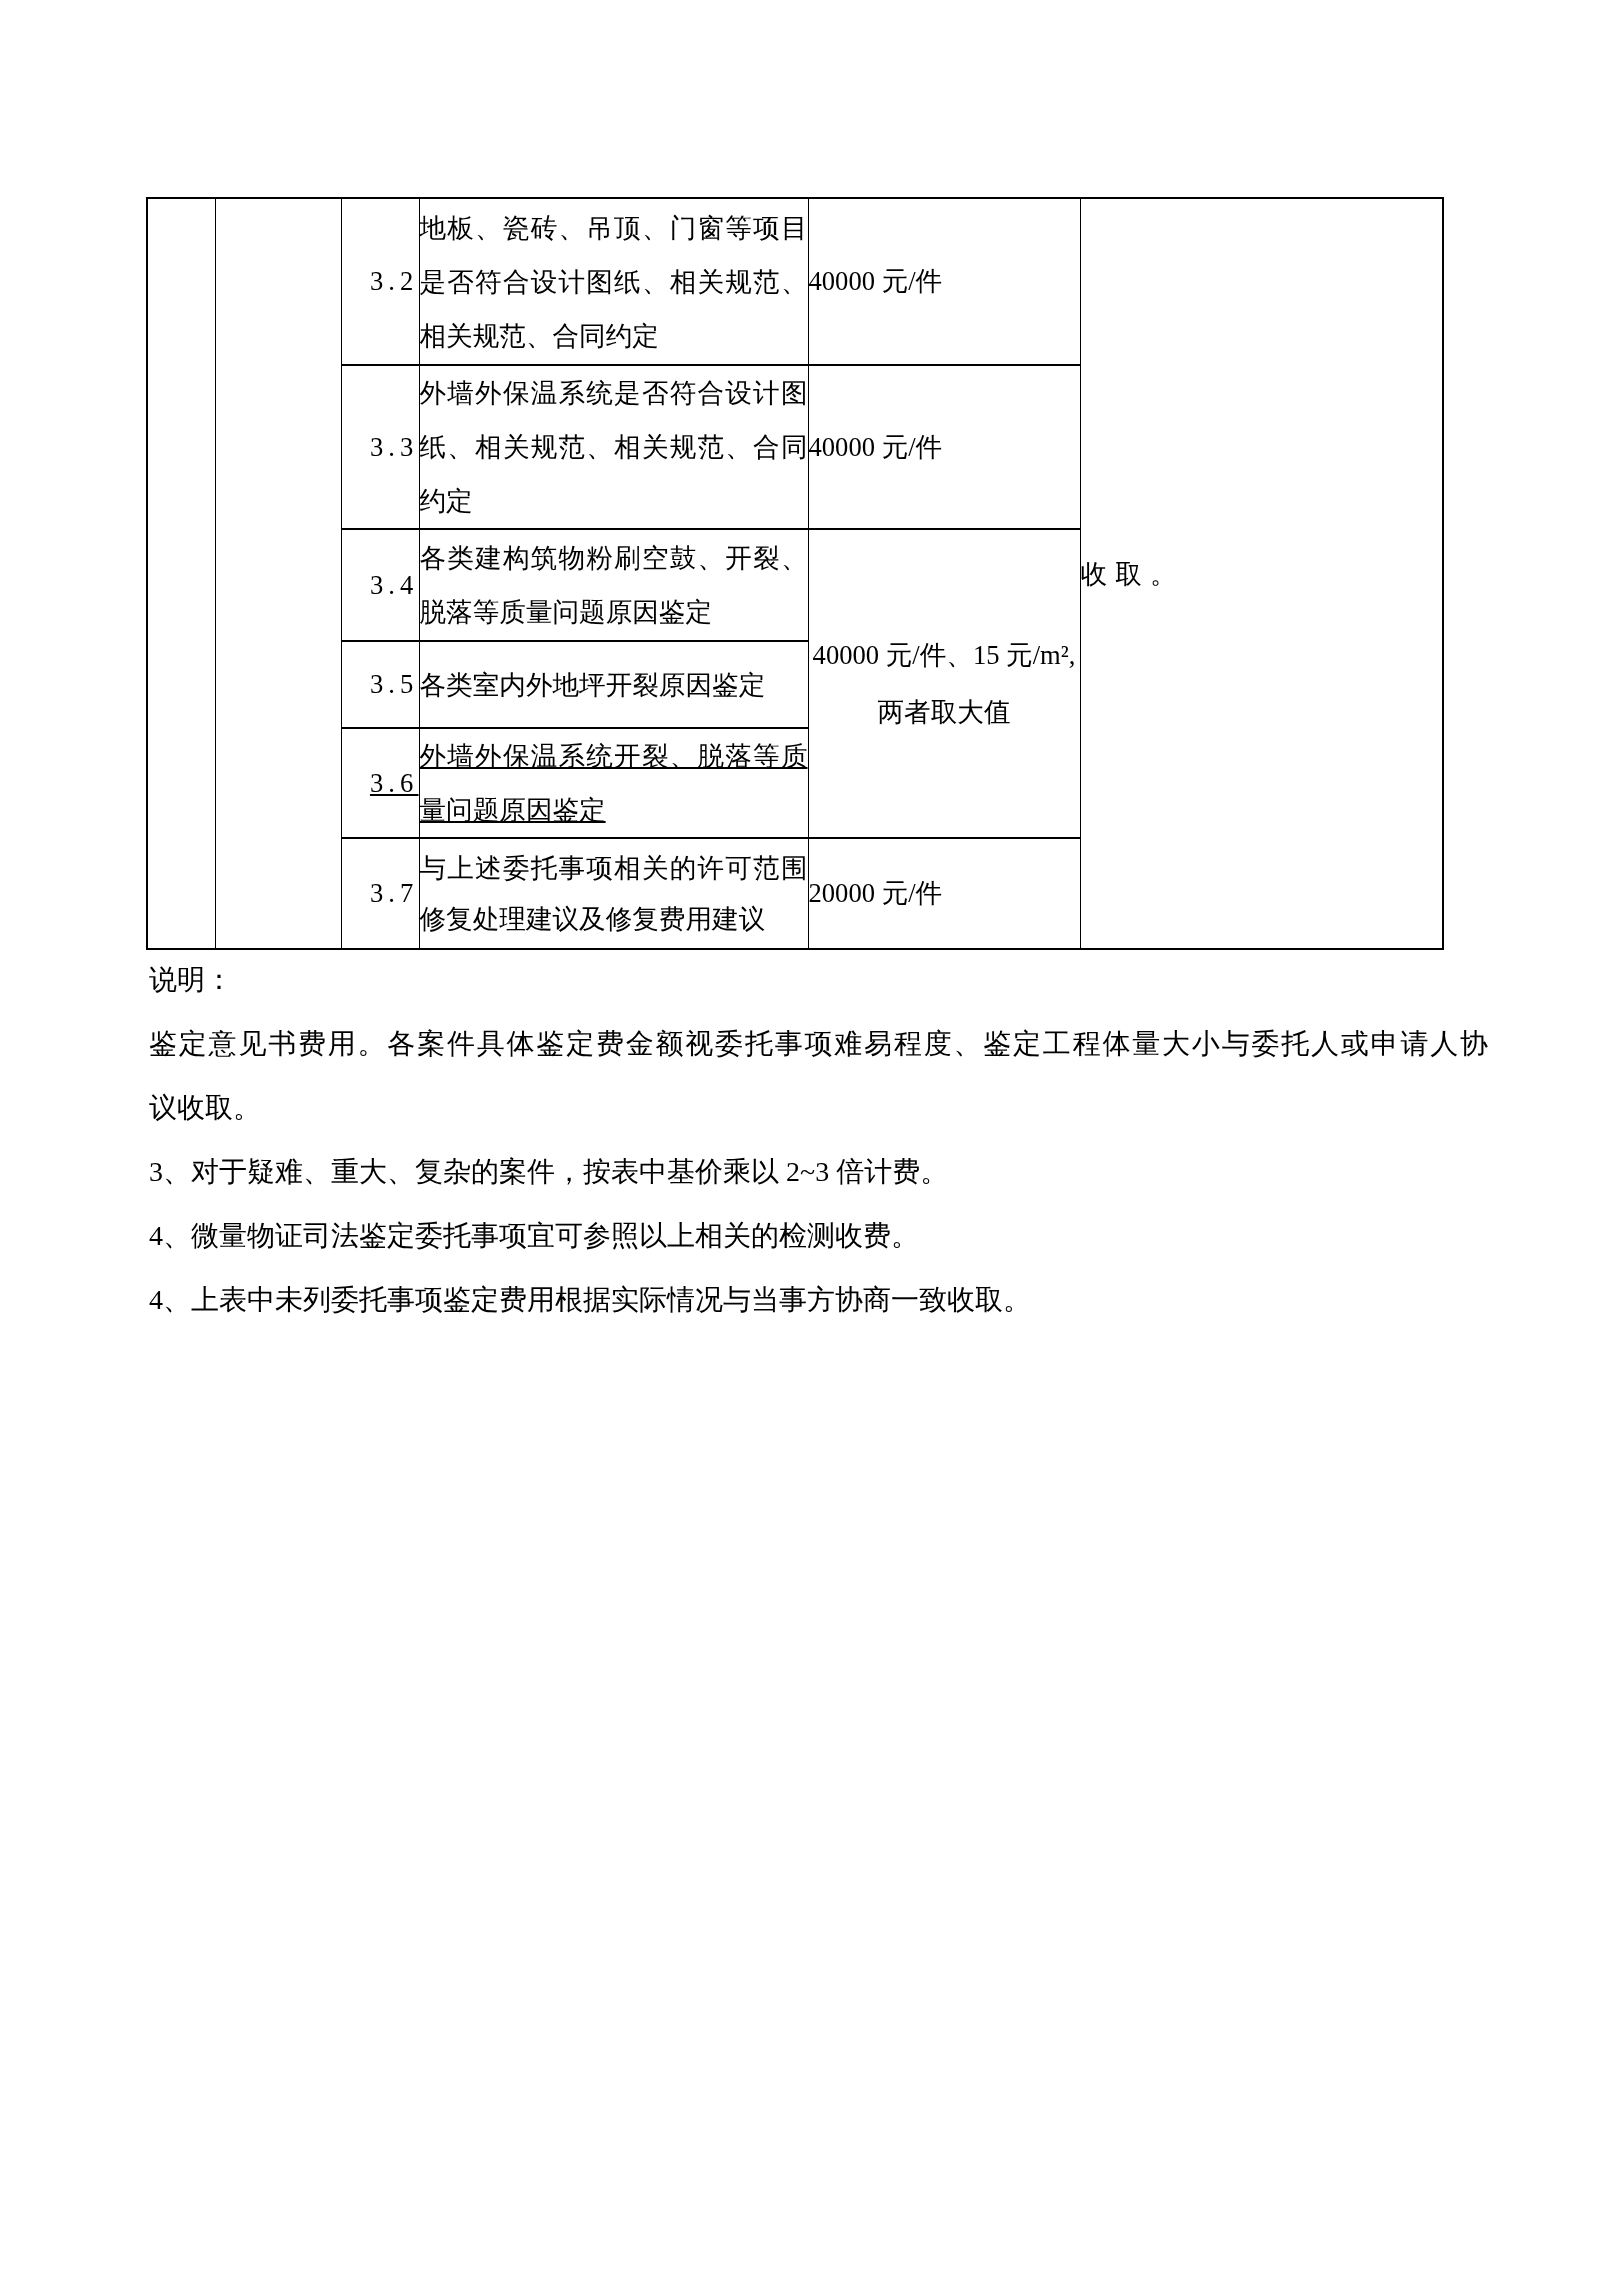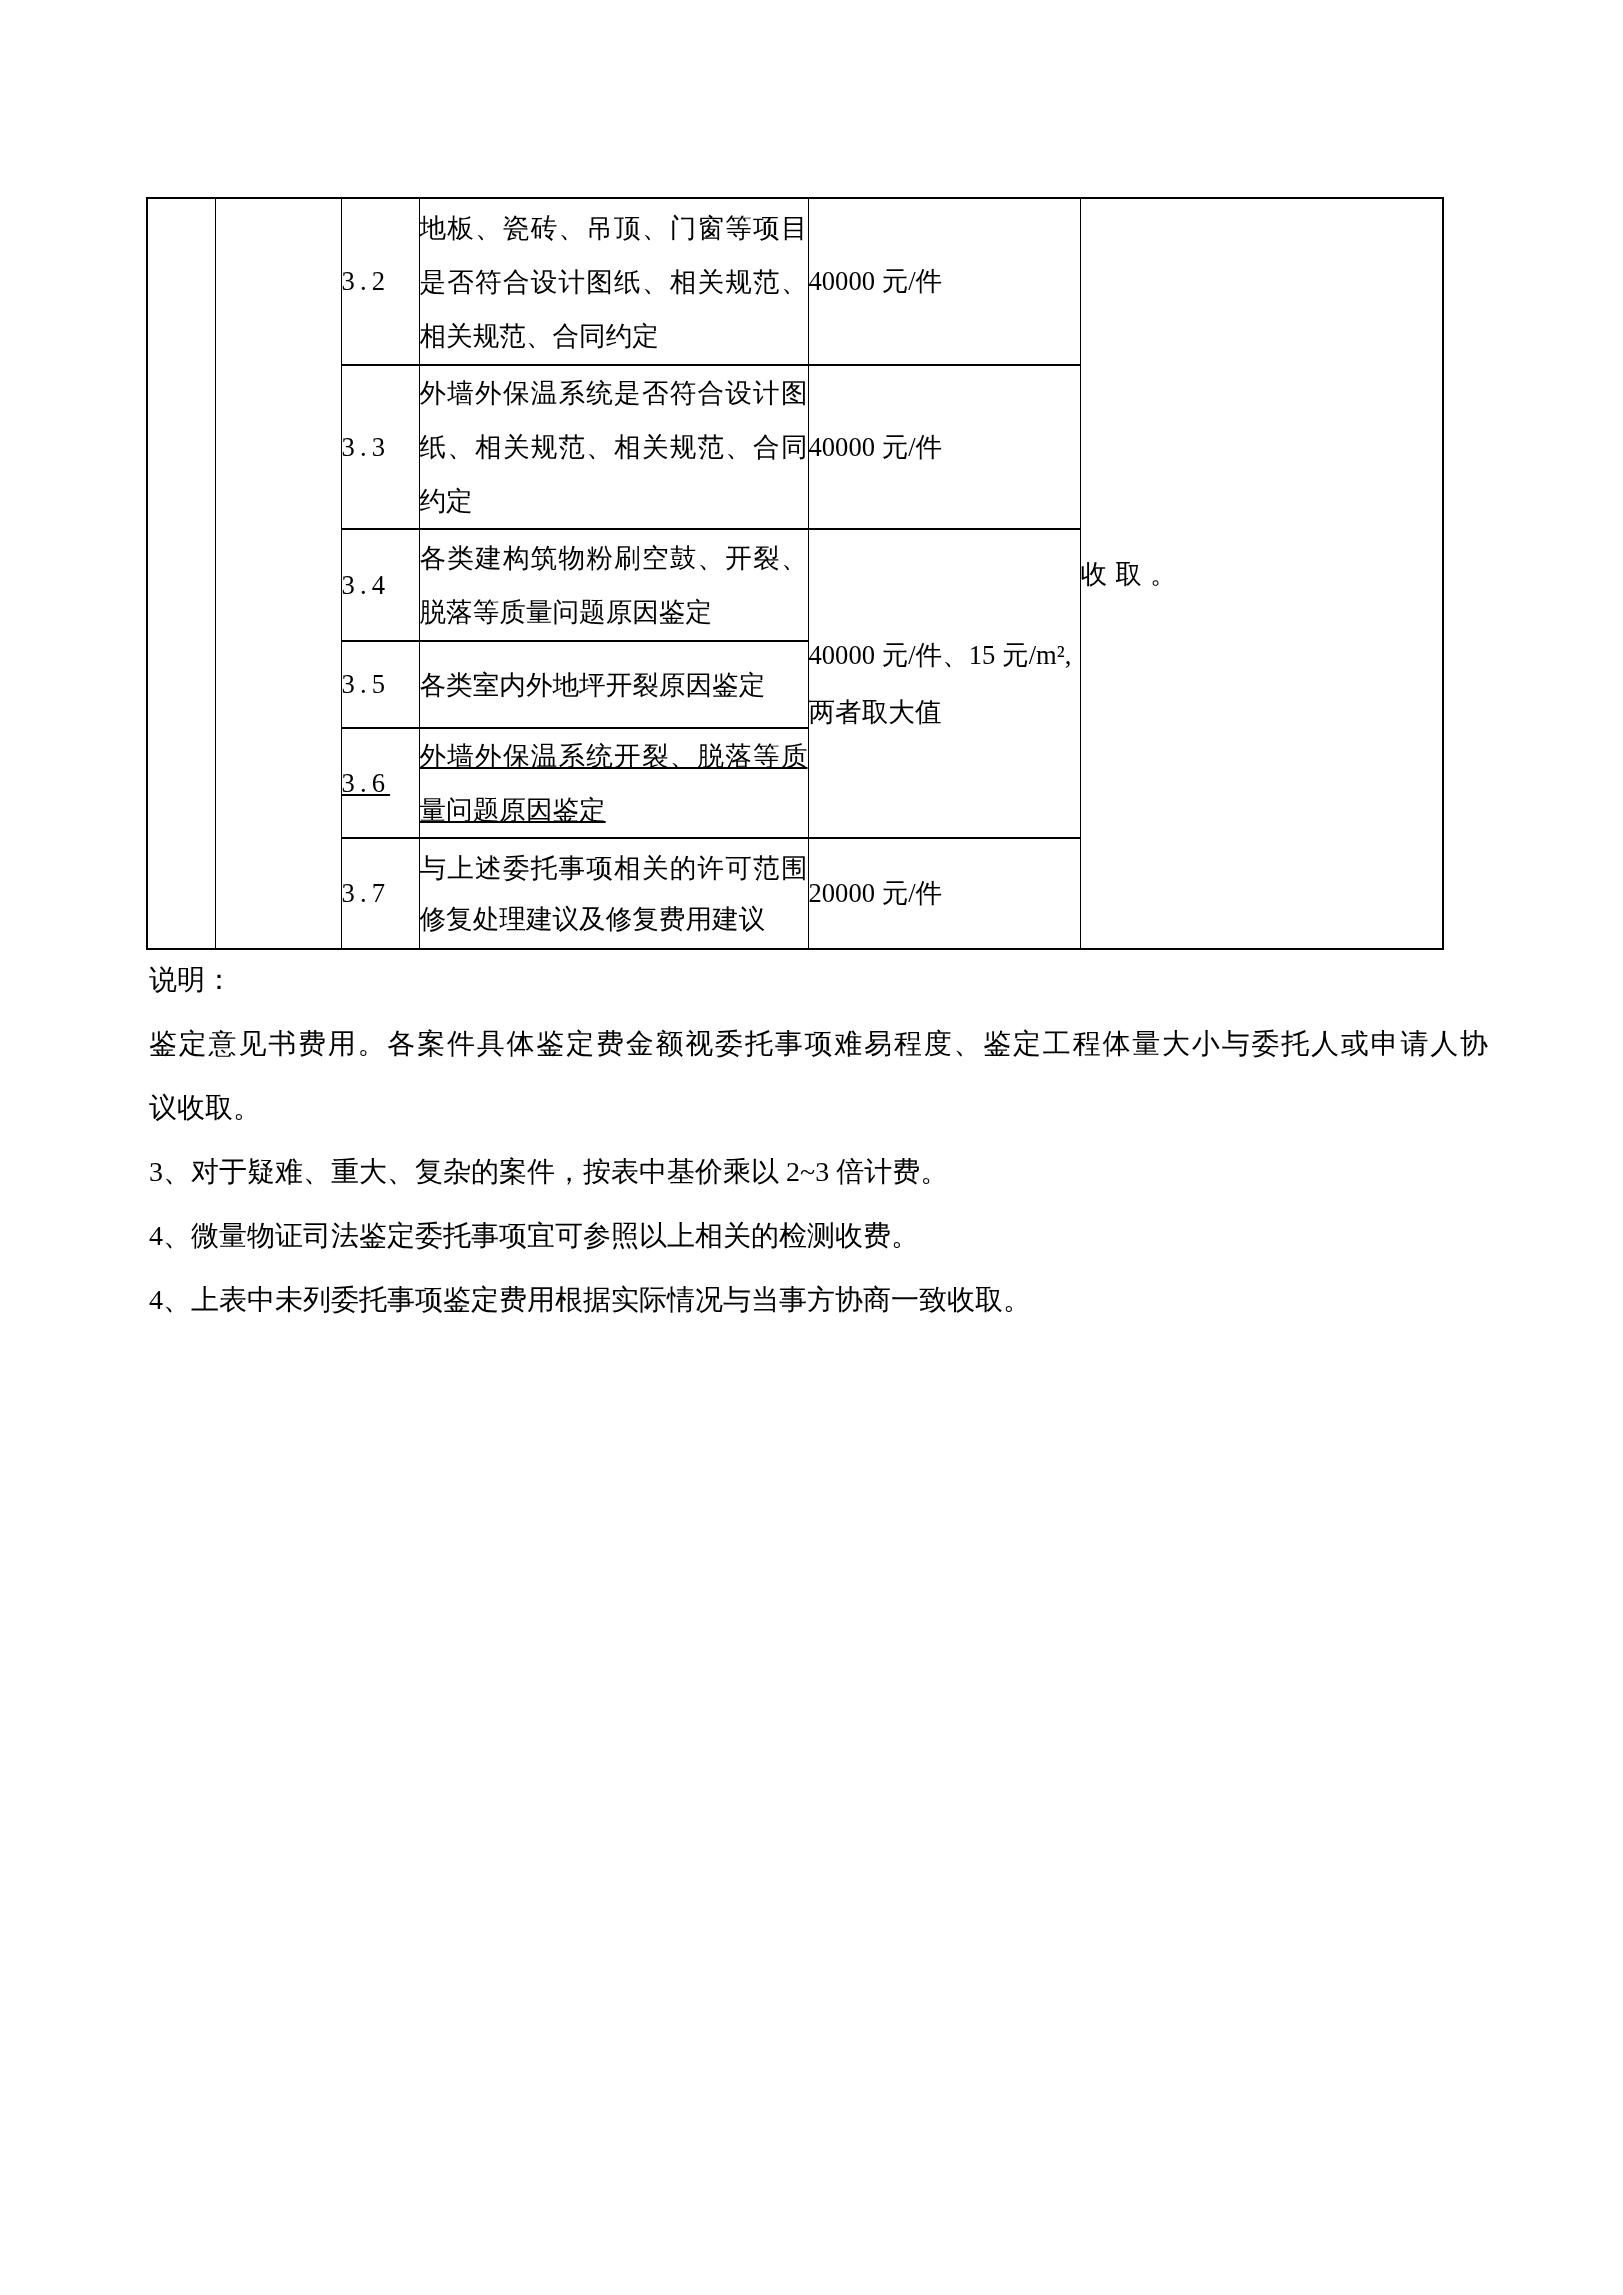--- a/index.html
+++ b/index.html
@@ -32,41 +32,41 @@
     padding: 0;
   }
   tr.r0 { height: 167px; }
   tr.r1 { height: 162px; }
   tr.r2 { height: 112px; }
   tr.r3 { height: 87px; }
   tr.r4 { height: 110px; text-decoration: underline; }
   tr.r5 { height: 111px; }
 
   .c-no {
-    text-align: left;
+    text-align: right;
     letter-spacing: 5.1px;
     padding-left: 5.1px;
   }
   .c-desc {
     padding: 0 3.1px;
     line-height: 54px;
   }
   tr.r5 .c-desc { line-height: 51px; }
   .tline { white-space: nowrap; }
   .tline.fill {
     text-align: justify;
     text-align-last: justify;
     white-space: normal;
   }
   .c-price {
     text-align: left;
     line-height: 53px;
   }
   .c-price-merged {
-    text-align: left;
+    text-align: center;
     vertical-align: top;
     padding: 117px 0 0 1px;
     line-height: 57px;
   }
   .c-remark {
     vertical-align: top;
     padding: 15.3px 0 0 2px;
     letter-spacing: 8.2px;
     line-height: 32px;
   }

